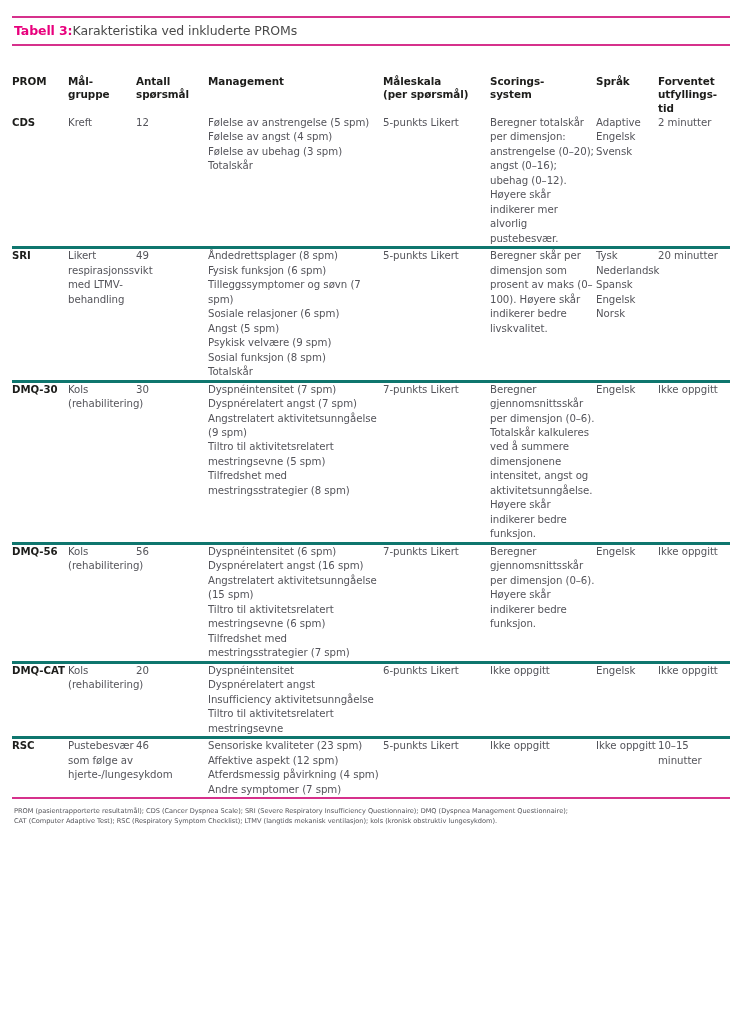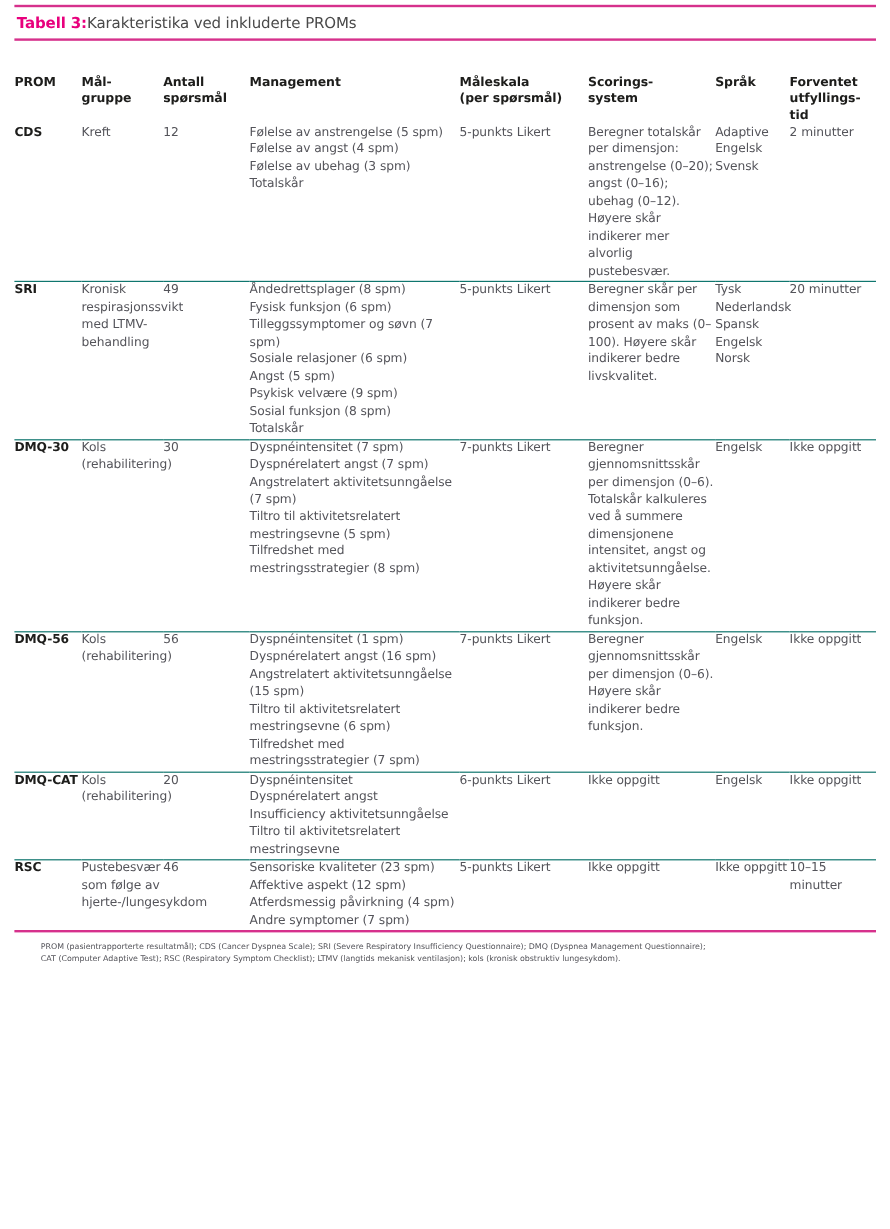--- a/index.html
+++ b/index.html
@@ -13,21 +13,21 @@
     font-family: "DejaVu Sans", "Liberation Sans", sans-serif;
     color: #3b3b3b;
     overflow: hidden;
   }
 
   .table-figure {
     position: relative;
     width: 742px;
     height: 1024px;
     box-sizing: border-box;
-    padding: 4px 12px;
+    padding: 16px 12px;
     border-radius: 22px;
   }
 
   
   .rule-magenta {
     height: 2px;
     background: #d6318c;
     width: 718px;
   }
   .rule-magenta.thin { height: 2px; }
@@ -74,21 +74,21 @@
     letter-spacing: -0.05px;
   }
 
   tbody td {
     color: #54545a;
     line-height: 1.42;
     padding: 10px 6px 10px 2px;
     letter-spacing: -0.05px;
   }
   tbody tr + tr td {
-    border-top: 1px solid #0f766e;
+    border-top: 3px solid #0f766e;
   }
   td.prom-id {
     font-weight: bold;
     color: #1d1d1b;
   }
 
   
   .col-prom     { width: 56px; }
   .col-group    { width: 68px; }
   .col-count    { width: 72px; }
@@ -101,21 +101,21 @@
   .lines span { display: block; }
 
   
   .footnote {
     padding: 7px 2px 0 2px;
     font-size: 6.6px;
     line-height: 1.55;
     color: #54545a;
     letter-spacing: -0.02px;
   }
-  .footnote span { display: block; margin-left: 20px; }
+  .footnote span { display: block; }
 </style>
 </head>
 <body>
 
 <div class="table-figure">
 
   <div class="rule-magenta"></div>
 
   <div class="caption">
     <span class="caption-label">Tabell 3:</span><span class="caption-text">Karakteristika ved inkluderte PROMs</span>
@@ -184,43 +184,43 @@
           <td>Kreft</td>
           <td>12</td>
           <td><span class="lines"><span>Følelse av anstrengelse (5 spm)</span><span>Følelse av angst (4 spm)</span><span>Følelse av ubehag (3 spm)</span><span>Totalskår</span></span></td>
           <td>5-punkts Likert</td>
           <td>Beregner totalskår per dimensjon: anstrengelse (0–20); angst (0–16); ubehag (0–12). Høyere skår indikerer mer alvorlig pustebesvær.</td>
           <td><span class="lines"><span>Adaptive</span><span>Engelsk</span><span>Svensk</span></span></td>
           <td>2 minutter</td>
         </tr>
         <tr>
           <td class="prom-id">SRI</td>
-          <td>Kronisk respirasjonssvikt med LTMV-behandling</td>
+          <td>Likert respirasjonssvikt med LTMV-behandling</td>
           <td>49</td>
           <td><span class="lines"><span>Åndedrettsplager (8 spm)</span><span>Fysisk funksjon (6 spm)</span><span>Tilleggssymptomer og søvn (7 spm)</span><span>Sosiale relasjoner (6 spm)</span><span>Angst (5 spm)</span><span>Psykisk velvære (9 spm)</span><span>Sosial funksjon (8 spm)</span><span>Totalskår</span></span></td>
           <td>5-punkts Likert</td>
           <td>Beregner skår per dimensjon som prosent av maks (0–100). Høyere skår indikerer bedre livskvalitet.</td>
           <td><span class="lines"><span>Tysk</span><span>Nederlandsk</span><span>Spansk</span><span>Engelsk</span><span>Norsk</span></span></td>
           <td>20 minutter</td>
         </tr>
         <tr>
           <td class="prom-id">DMQ-30</td>
           <td>Kols (rehabilitering)</td>
           <td>30</td>
-          <td><span class="lines"><span>Dyspnéintensitet (7 spm)</span><span>Dyspnérelatert angst (7 spm)</span><span>Angstrelatert aktivitetsunngåelse (7 spm)</span><span>Tiltro til aktivitetsrelatert mestringsevne (5 spm)</span><span>Tilfredshet med mestringsstrategier (8 spm)</span></span></td>
+          <td><span class="lines"><span>Dyspnéintensitet (7 spm)</span><span>Dyspnérelatert angst (7 spm)</span><span>Angstrelatert aktivitetsunngåelse (9 spm)</span><span>Tiltro til aktivitetsrelatert mestringsevne (5 spm)</span><span>Tilfredshet med mestringsstrategier (8 spm)</span></span></td>
           <td>7-punkts Likert</td>
           <td>Beregner gjennomsnittsskår per dimensjon (0–6). Totalskår kalkuleres ved å summere dimensjonene intensitet, angst og aktivitetsunngåelse. Høyere skår indikerer bedre funksjon.</td>
           <td><span class="lines"><span>Engelsk</span></span></td>
           <td>Ikke oppgitt</td>
         </tr>
         <tr>
           <td class="prom-id">DMQ-56</td>
           <td>Kols (rehabilitering)</td>
           <td>56</td>
-          <td><span class="lines"><span>Dyspnéintensitet (1 spm)</span><span>Dyspnérelatert angst (16 spm)</span><span>Angstrelatert aktivitetsunngåelse (15 spm)</span><span>Tiltro til aktivitetsrelatert mestringsevne (6 spm)</span><span>Tilfredshet med mestringsstrategier (7 spm)</span></span></td>
+          <td><span class="lines"><span>Dyspnéintensitet (6 spm)</span><span>Dyspnérelatert angst (16 spm)</span><span>Angstrelatert aktivitetsunngåelse (15 spm)</span><span>Tiltro til aktivitetsrelatert mestringsevne (6 spm)</span><span>Tilfredshet med mestringsstrategier (7 spm)</span></span></td>
           <td>7-punkts Likert</td>
           <td>Beregner gjennomsnittsskår per dimensjon (0–6). Høyere skår indikerer bedre funksjon.</td>
           <td><span class="lines"><span>Engelsk</span></span></td>
           <td>Ikke oppgitt</td>
         </tr>
         <tr>
           <td class="prom-id">DMQ-CAT</td>
           <td>Kols (rehabilitering)</td>
           <td>20</td>
           <td><span class="lines"><span>Dyspnéintensitet</span><span>Dyspnérelatert angst</span><span>Insufficiency aktivitetsunngåelse</span><span>Tiltro til aktivitetsrelatert mestringsevne</span></span></td>

